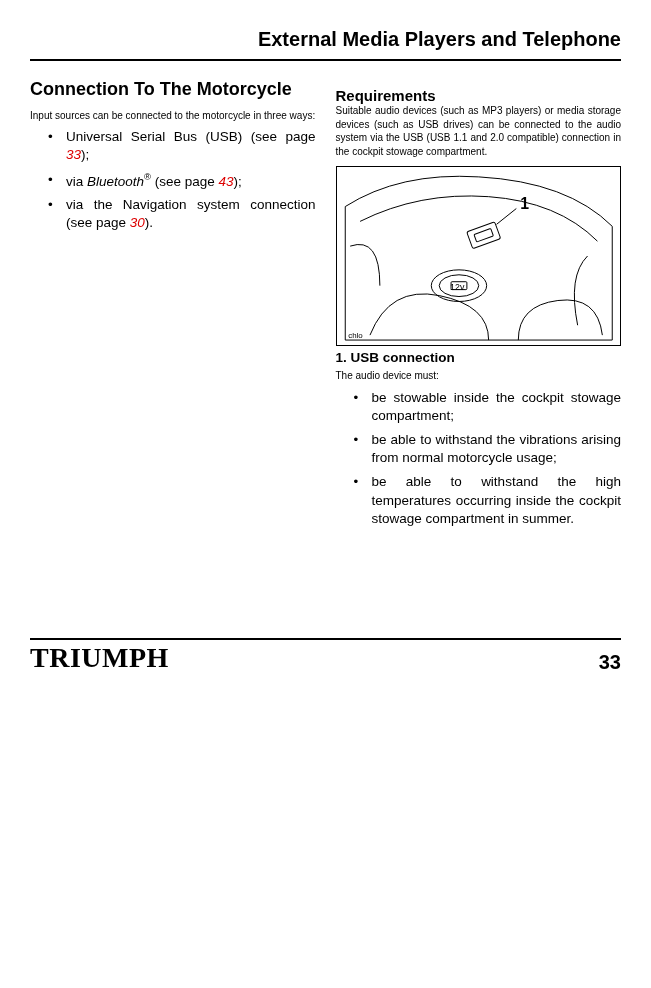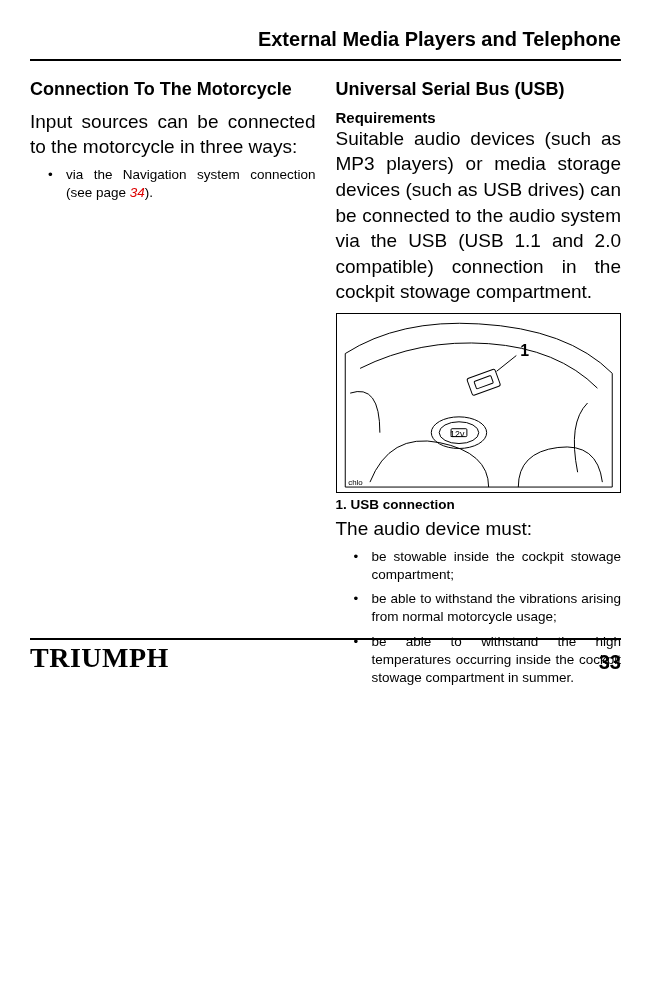--- a/index.html
+++ b/index.html
@@ -5,21 +5,21 @@
   * { margin: 0; padding: 0; box-sizing: border-box; }
   html, body { width: 651px; height: 988px; font-family: Arial, Helvetica, sans-serif; color: #000; background: #fff; }
   .page { width: 651px; height: 692px; padding: 28px 30px 4px 30px; position: relative; }
   .header-title { text-align: right; font-size: 20px; font-weight: bold; margin-bottom: 8px; }
   .rule { border: none; border-top: 2px solid #000; margin-bottom: 18px; }
   .bottom-rule { border: none; border-top: 2px solid #000; position: absolute; left: 30px; right: 30px; bottom: 52px; }
   .columns { display: flex; gap: 20px; }
   .col { width: 50%; }
   .section-h1 { font-size: 18px; font-weight: bold; line-height: 1.2; margin-bottom: 8px; }
   .section-h2 { font-size: 15px; font-weight: bold; margin-top: 8px; }
-  .body-text { font-size: 19px; line-height: 1.35; text-align: justify; margin-bottom: 6px; }
+  .body-text { font-size: 10px; line-height: 1.35; text-align: justify; margin-bottom: 6px; }
   ul.bullets { list-style: none; padding-left: 22px; }
   ul.bullets li { position: relative; font-size: 13.5px; line-height: 1.35; text-align: justify; margin-bottom: 6px; padding-left: 14px; }
   ul.bullets li::before { content: "•"; position: absolute; left: -4px; top: 0; }
   .page-ref { color: #d00; font-style: italic; }
   .italic { font-style: italic; }
   .figure-box { border: 1px solid #000; width: 100%; height: 180px; margin-top: 8px; margin-bottom: 4px; position: relative; background: #fff; }
   .figure-box svg { width: 100%; height: 100%; }
   .fig-caption { font-size: 13.5px; font-weight: bold; margin-bottom: 4px; }
   .logo { position: absolute; left: 30px; bottom: 18px; font-size: 28px; font-weight: bold; letter-spacing: 0.5px; font-family: Georgia, serif; text-align: right; }
   .page-num { position: absolute; right: 30px; bottom: 18px; font-size: 20px; font-weight: bold; }
@@ -33,27 +33,32 @@
   <div class="header-title">External Media Players and Telephone</div>
   <hr class="rule">
 
   <div class="columns">
 
     <div class="col">
       <div class="section-h1">Connection To The Motorcycle</div>
       <div class="body-text">Input sources can be connected to the motorcycle in three ways:</div>
       <ul class="bullets">
         <li>
-          <span>via the Navigation system connection (see page </span><span class="page-ref">34</span><span>).</span>
+          <span>Universal Serial Bus (USB) (see page </span><span class="page-ref">33</span><span>);</span>
+        </li>
+        <li>
+          <span>via </span><span class="italic">Bluetooth</span><sup>®</sup><span> (see page </span><span class="page-ref">43</span><span>);</span>
+        </li>
+        <li>
+          <span>via the Navigation system connection (see page </span><span class="page-ref">30</span><span>).</span>
         </li>
       </ul>
     </div>
 
     <div class="col">
-      <div class="section-h1">Universal Serial Bus (USB)</div>
       <div class="section-h2">Requirements</div>
       <div class="body-text">Suitable audio devices (such as MP3 players) or media storage devices (such as USB drives) can be connected to the audio system via the USB (USB 1.1 and 2.0 compatible) connection in the cockpit stowage compartment.</div>
 
       <div class="figure-box">
         <svg viewBox="0 0 280 180">
           <g stroke="#000" stroke-width="1" fill="none">
             <path d="M5,40 Q60,5 140,10 Q230,15 275,60 L275,175 L5,175 Z"></path>
             <path d="M20,55 Q80,25 150,30 Q220,35 260,75"></path>
             <path d="M30,170 Q50,120 100,130 Q150,140 150,175"></path>
             <path d="M180,175 Q180,140 220,135 Q260,130 265,170"></path>

